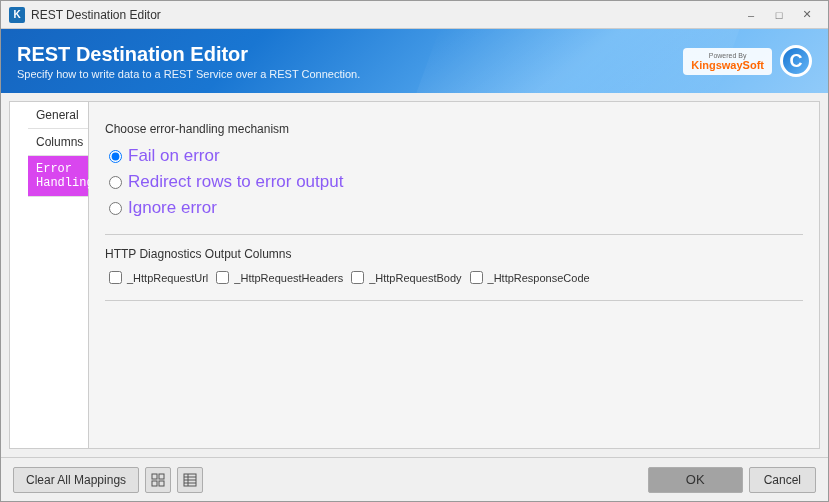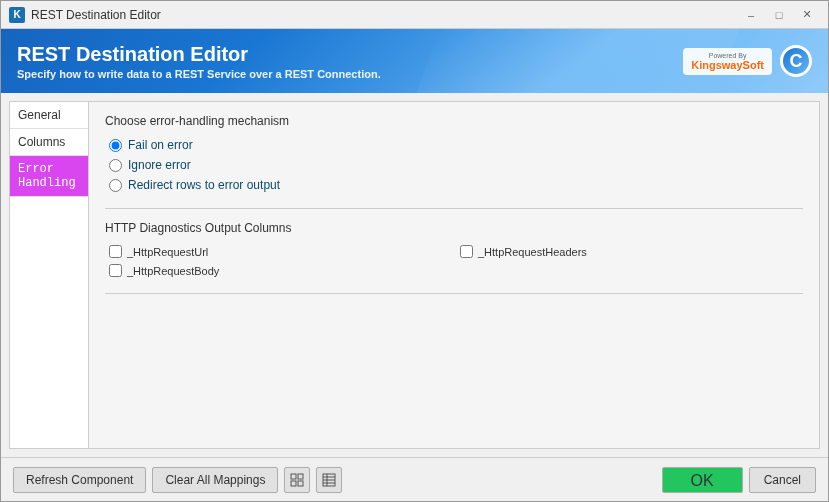--- a/index.html
+++ b/index.html
@@ -99,21 +99,20 @@
     .header-title {
       font-size: 20px;
       font-weight: 600;
       line-height: 1.2;
     }
 
     .header-subtitle {
       font-size: 11px;
       opacity: 0.9;
       margin-top: 2px;
-      font-weight: bold;
     }
 
     .header-logo {
       display: flex;
       align-items: center;
       gap: 8px;
     }
 
     .kingsway-logo {
       background: rgba(255,255,255,0.9);
@@ -162,39 +161,40 @@
       gap: 0;
     }
 
     .sidebar {
       width: 80px;
       flex-shrink: 0;
       border: 1px solid #ccc;
       background: white;
       display: flex;
       flex-direction: column;
+      padding-left: 18px;
     }
 
     .sidebar-item {
       padding: 6px 8px;
       cursor: pointer;
       font-size: 12px;
       color: #333;
       border-bottom: 1px solid #e0e0e0;
     }
 
     .sidebar-item.active {
       background: #d946ef;
       color: white;
       font-family: Liberation Mono, monospace;
     }
 
     .content-area {
       flex: 1;
-      padding: 12px 16px;
+      padding: 20px 16px;
       background: #f5f5f5;
       border: 1px solid #ccc;
       border-left: none;
       overflow-y: auto;
     }
 
     .section {
       margin-bottom: 16px;
     }
 
@@ -217,33 +217,33 @@
       align-items: center;
       gap: 6px;
       cursor: pointer;
     }
 
     .radio-item input[type="radio"] {
       cursor: pointer;
     }
 
     .radio-label {
-      font-size: 12px;
-      color: #0c4a6e;
+      font-size: 17px;
+      color: #8b5cf6;
     }
 
     .divider {
       border: none;
       border-top: 1px solid #ccc;
       margin: 12px 0;
     }
 
     .checkbox-grid {
       display: grid;
-      grid-template-columns: 1fr 1fr;
+      grid-template-columns: 1fr 1fr 1fr 1fr 1fr 1fr;
       gap: 6px 8px;
       margin-left: 4px;
     }
 
     .checkbox-item {
       display: flex;
       align-items: center;
       gap: 5px;
       cursor: pointer;
     }
@@ -295,25 +295,25 @@
       border: 1px solid #adadad;
       background: #e1e1e1;
       cursor: pointer;
       display: flex;
       align-items: center;
       justify-content: center;
       border-radius: 2px;
     }
 
     .ok-btn {
-      padding: 4px 28px;
+      padding: 4px 37px;
       border: 1px solid #adadad;
-      background: #22c55e;
-      cursor: pointer;
-      font-size: 16px;
+      background: #a3a3a3;
+      cursor: pointer;
+      font-size: 13px;
       color: #333;
       border-radius: 2px;
       height: 26px;
     }
 
     .cancel-btn {
       padding: 4px 14px;
       border: 1px solid #adadad;
       background: #e1e1e1;
       cursor: pointer;
@@ -364,25 +364,25 @@
 
       <div class="section">
         <div class="section-title">Choose error-handling mechanism</div>
         <div class="radio-group">
           <label class="radio-item">
             <input type="radio" name="error_handling" checked="" style="">
             <span class="radio-label">Fail on error</span>
           </label>
           <label class="radio-item">
             <input type="radio" name="error_handling" style="">
-            <span class="radio-label">Ignore error</span>
+            <span class="radio-label">Redirect rows to error output</span>
           </label>
           <label class="radio-item">
             <input type="radio" name="error_handling" style="">
-            <span class="radio-label">Redirect rows to error output</span>
+            <span class="radio-label">Ignore error</span>
           </label>
         </div>
       </div>
 
       <hr class="divider">
 
       <div class="section">
         <div class="section-title">HTTP Diagnostics Output Columns</div>
         <div class="checkbox-grid">
           <label class="checkbox-item">
@@ -390,31 +390,34 @@
             <span class="checkbox-label">_HttpRequestUrl</span>
           </label>
           <label class="checkbox-item">
             <input type="checkbox" style="">
             <span class="checkbox-label">_HttpRequestHeaders</span>
           </label>
           <label class="checkbox-item">
             <input type="checkbox" style="">
             <span class="checkbox-label">_HttpRequestBody</span>
           </label>
+          <label class="checkbox-item">
+            <input type="checkbox" style="">
+            <span class="checkbox-label">_HttpResponseCode</span>
+          </label>
         </div>
       </div>
 
       <hr class="divider">
 
 
     </div>
   </div>
 
   <div class="footer">
-    <button class="footer-btn">Refresh Component</button>
     <button class="footer-btn">Clear All Mappings</button>
     <button class="footer-icon-btn">
       <svg width="14" height="14" viewBox="0 0 14 14">
         <rect x="1" y="1" width="5" height="5" fill="none" stroke="#555" stroke-width="1"></rect>
         <rect x="8" y="1" width="5" height="5" fill="none" stroke="#555" stroke-width="1"></rect>
         <rect x="1" y="8" width="5" height="5" fill="none" stroke="#555" stroke-width="1"></rect>
         <rect x="8" y="8" width="5" height="5" fill="none" stroke="#555" stroke-width="1"></rect>
       </svg>
     </button>
     <button class="footer-icon-btn">

